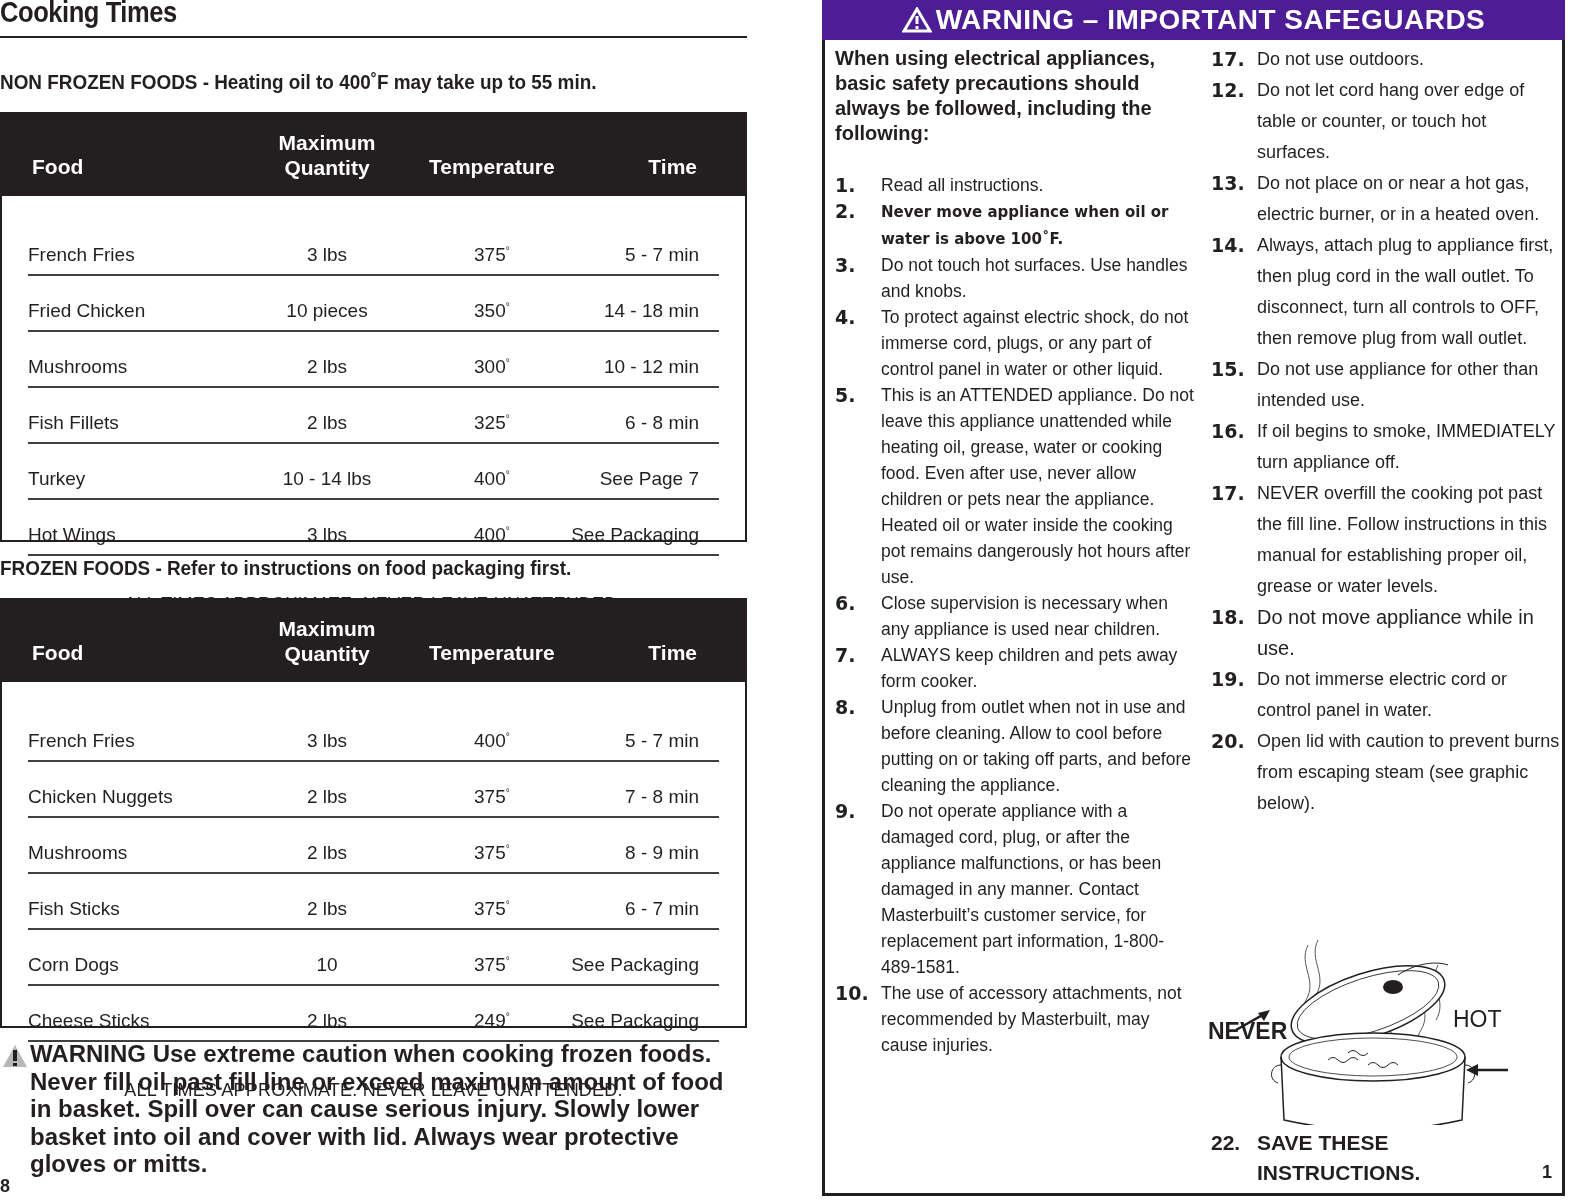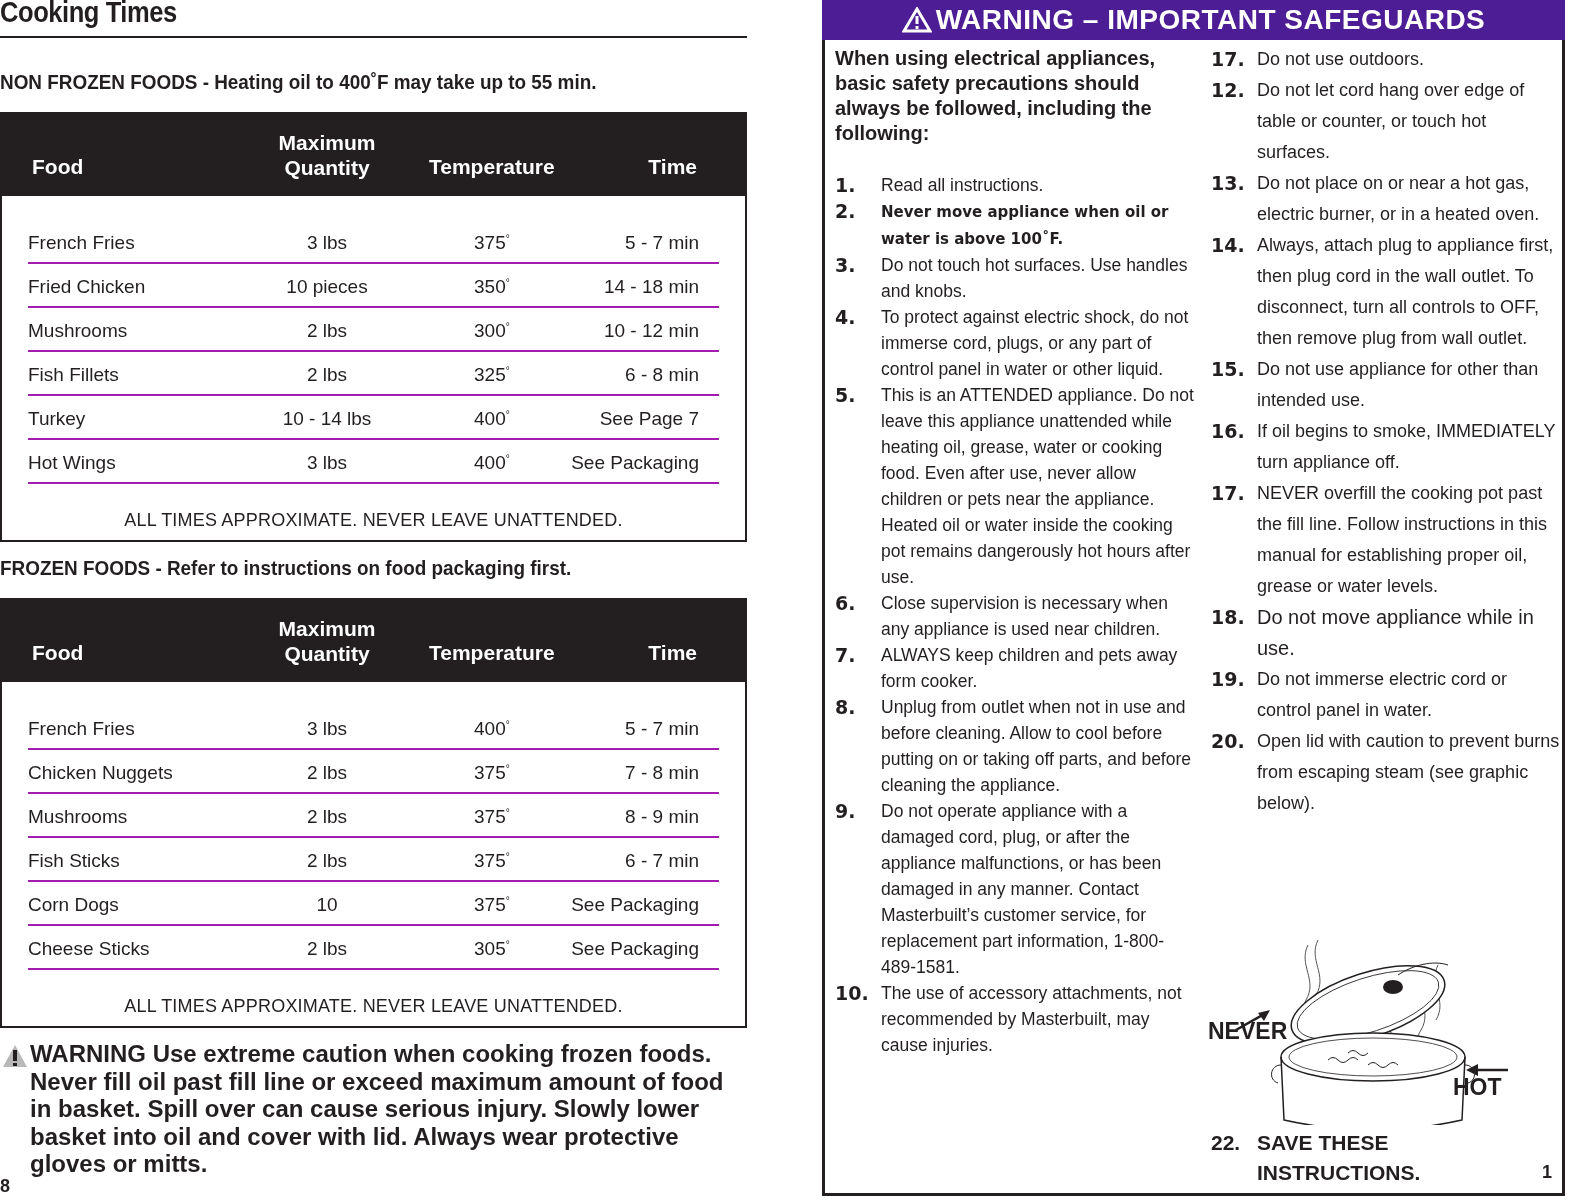--- a/index.html
+++ b/index.html
@@ -15,21 +15,21 @@
 
   .table-box { position: absolute; left: 0; width: 747px; border: 2px solid #231f20; border-top: none; background: #fff; }
   .table-head { background: #231f20; color: #fff; height: 84px; position: relative; }
   .th { position: absolute; font-size: 21px; font-weight: bold; white-space: nowrap; }
   .th.food { left: 30px; top: 43px; }
   .th.qty { left: 272px; top: 18px; width: 106px; text-align: center; line-height: 25px; }
   .th.temp { left: 427px; top: 43px; }
   .th.time { right: 48px; top: 43px; }
 
   .rows { position: relative; padding-top: 24px; }
-  .row { position: relative; height: 44px; margin: 0 26px; border-bottom: 2px solid #a21caf; font-size: 19px; color: #231f20; }
+  .row { position: relative; height: 44px; margin: 12px 26px; border-bottom: 2px solid #404040; font-size: 19px; color: #231f20; }
   .cell { position: absolute; top: 12px; white-space: nowrap; }
   .cell.food { left: 0; }
   .cell.qty { left: 222px; width: 154px; text-align: center; }
   .cell.temp { left: 446px; }
   .cell.time { right: 20px; }
   .deg { font-size: 10px; vertical-align: 7px; }
   .table-note { text-align: center; font-size: 18px; padding: 26px 0 22px; letter-spacing: 0.2px; }
 
   .warning-left { position: absolute; left: 0; top: 1040px; width: 750px; }
   .warn-icon-small { position: absolute; left: 2px; top: 4px; width: 26px; height: 24px; }
@@ -48,21 +48,21 @@
   .item .num { position: absolute; left: 0; top: 0; font-weight: bold; font-family: "DejaVu Sans", sans-serif; font-size: 19px; }
   .item.bold .txt { font-weight: bold; font-size: 15px; font-family: "DejaVu Sans", sans-serif; }
 
   .col-right { position: absolute; left: 386px; top: 44px; width: 352px; }
   .item-r { position: relative; padding-left: 46px; font-size: 18px; line-height: 31px; }
   .item-r .num { position: absolute; left: 0; top: 0; font-weight: bold; font-family: "DejaVu Sans", sans-serif; font-size: 19px; }
   .item-r.big { font-size: 20px; }
 
   .illustration { position: absolute; left: 383px; top: 925px; width: 350px; height: 200px; }
   .label-steam { position: absolute; left: 383px; top: 1018px; font-size: 23px; font-weight: bold; }
-  .label-hot { position: absolute; left: 628px; top: 1074px; font-size: 23px; font-weight: bold; }
+  .label-hot { position: absolute; left: 628px; top: 1006px; font-size: 23px; font-weight: normal; }
   .save-line { position: absolute; left: 386px; top: 1128px; font-size: 21px; font-weight: bold; line-height: 30px; }
   .save-line .num { display: inline-block; width: 46px; }
   .save-line .second { padding-left: 46px; }
   .page-num-right { position: absolute; right: 10px; top: 1162px; font-size: 18px; font-weight: bold; }
 </style>
 </head>
 <body>
 
 <div class="left-page">
   <div class="page-title">Cooking Times</div>
@@ -154,21 +154,21 @@
         </div>
       <div class="row">
           <span class="cell food">Corn Dogs</span>
           <span class="cell qty">10</span>
           <span class="cell temp"><span>375</span><span class="deg">°</span></span>
           <span class="cell time">See Packaging</span>
         </div>
       <div class="row">
           <span class="cell food">Cheese Sticks</span>
           <span class="cell qty">2 lbs</span>
-          <span class="cell temp"><span>305</span><span class="deg">°</span></span>
+          <span class="cell temp"><span>249</span><span class="deg">°</span></span>
           <span class="cell time">See Packaging</span>
         </div>
     </div>
     <div class="table-note">ALL TIMES APPROXIMATE. NEVER LEAVE UNATTENDED.</div>
   </div>
 
   <div class="warning-left">
     <svg class="warn-icon-small" viewBox="0 0 26 24">
       <polygon points="13,1 25,23 1,23" fill="#b8b8b8"></polygon>
       <rect x="11" y="6" width="4" height="11" fill="#231f20"></rect>

